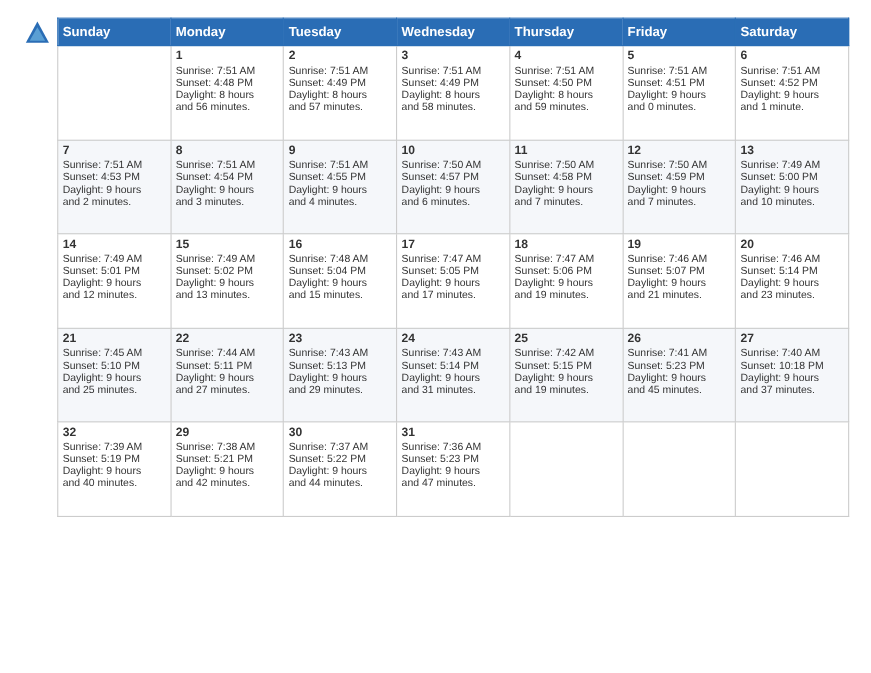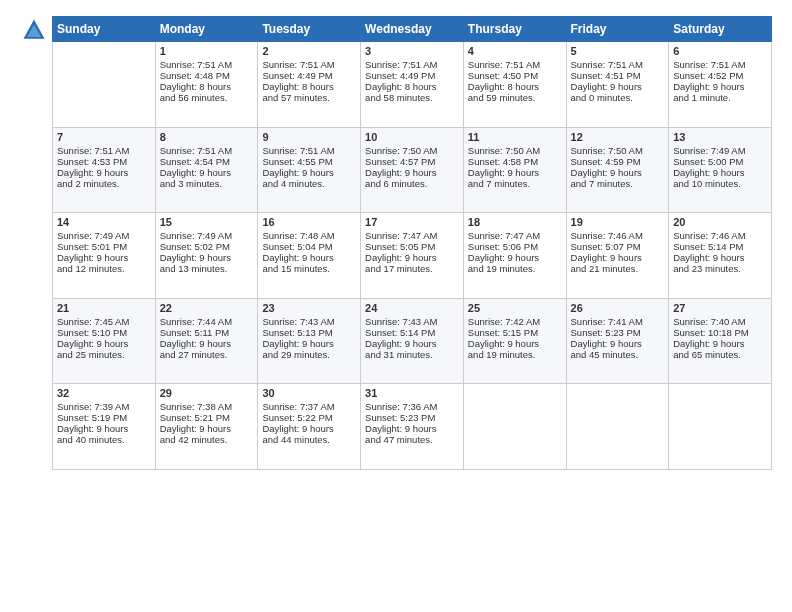--- a/index.html
+++ b/index.html
@@ -314,21 +314,21 @@
             <div>Sunrise: 7:41 AM</div>
             <div>Sunset: 5:23 PM</div>
             <div>Daylight: 9 hours</div>
             <div>and 45 minutes.</div>
           </td>
           <td>
             <span class="day-num">27</span>
             <div>Sunrise: 7:40 AM</div>
             <div>Sunset: 10:18 PM</div>
             <div>Daylight: 9 hours</div>
-            <div>and 65 minutes.</div>
+            <div>and 37 minutes.</div>
           </td>
         </tr>
         <tr>
           <td>
             <span class="day-num">32</span>
             <div>Sunrise: 7:39 AM</div>
             <div>Sunset: 5:19 PM</div>
             <div>Daylight: 9 hours</div>
             <div>and 40 minutes.</div>
           </td>

